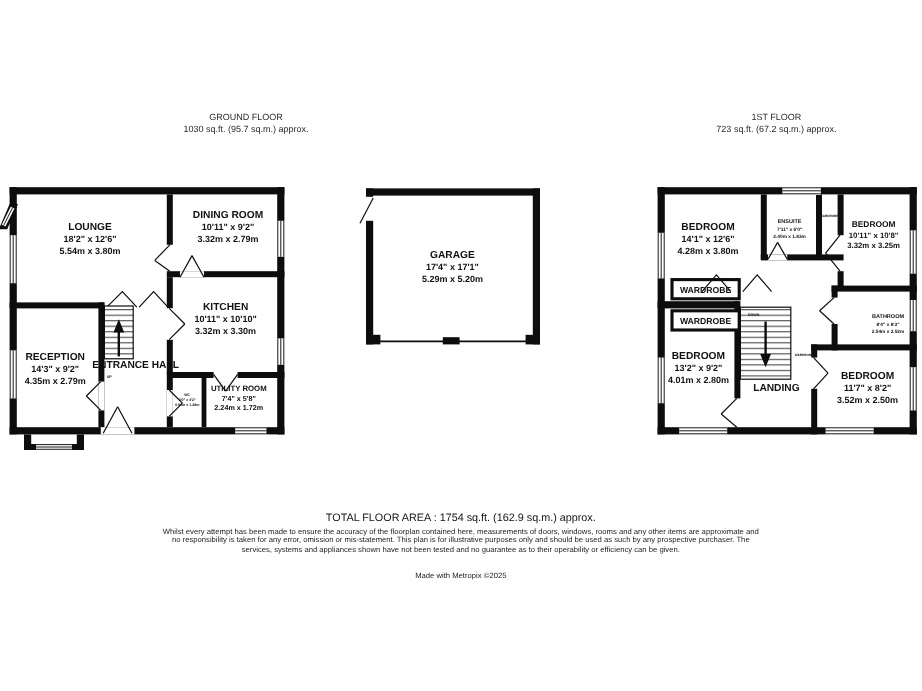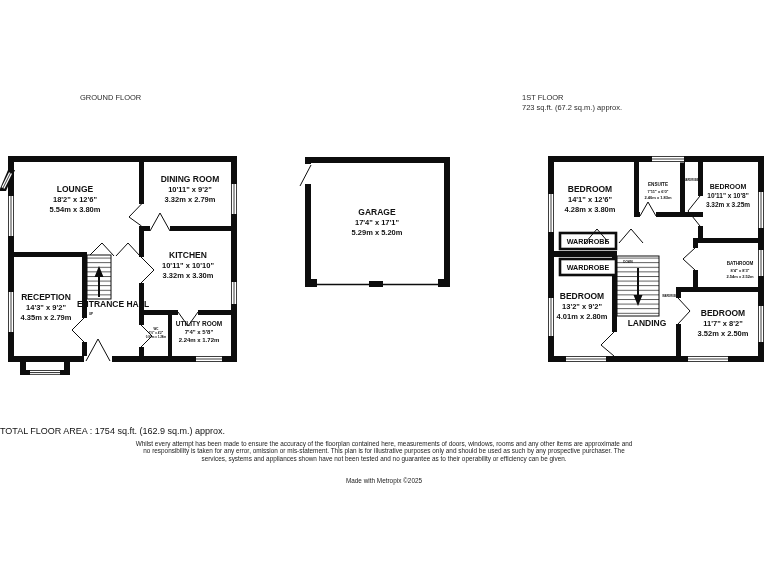--- a/index.html
+++ b/index.html
@@ -18,36 +18,37 @@
   text{fill:#111111;font-family:"Liberation Sans",sans-serif;font-weight:bold;}
   .rn{font-size:8.5px;}
   .rd{font-size:7.5px;}
   .rn-s{font-size:6.5px;}
   .rd-s{font-size:6px;}
   .rn-xs{font-size:4.6px;}
   .rd-xs{font-size:4px;}
   .tiny{font-size:3px;}
   .tiny2{font-size:2.6px;}
   .wlabel{font-size:7.2px;}
-  .hdr{position:absolute;width:250px;text-align:left;font-size:7.5px;line-height:9.5px;
+  .hdr{position:absolute;width:250px;text-align:center;font-size:7.5px;line-height:9.5px;
        color:#2b2b2b;font-weight:normal;}
-  .total{position:absolute;left:0;top:426px;width:768px;text-align:left;
+  .total{position:absolute;left:0;top:426px;width:768px;text-align:center;
          font-size:9px;color:#111;}
   .disc{position:absolute;left:134px;top:440px;width:500px;text-align:center;
         font-size:6.4px;line-height:7.3px;color:#222;}
   .credit{position:absolute;left:134px;top:477px;width:500px;text-align:center;
           font-size:6.4px;color:#222;}
 </style>
 </head>
 <body>
 
 <div id="page">
 
   <div class="hdr" style="left:80px;top:93px;">
     <div>GROUND FLOOR</div>
+    <div>1030 sq.ft. (95.7 sq.m.) approx.</div>
   </div>
   <div class="hdr" style="left:522px;top:93px;">
     <div>1ST FLOOR</div>
     <div>723 sq.ft. (67.2 sq.m.) approx.</div>
   </div>
 
   <svg id="plan-svg" width="768" height="576" viewBox="0 0 768 576">
     <defs>
       <pattern id="hatch" width="6" height="4.6" patternUnits="userSpaceOnUse">
         <rect width="6" height="4.6" fill="#ffffff"></rect>

